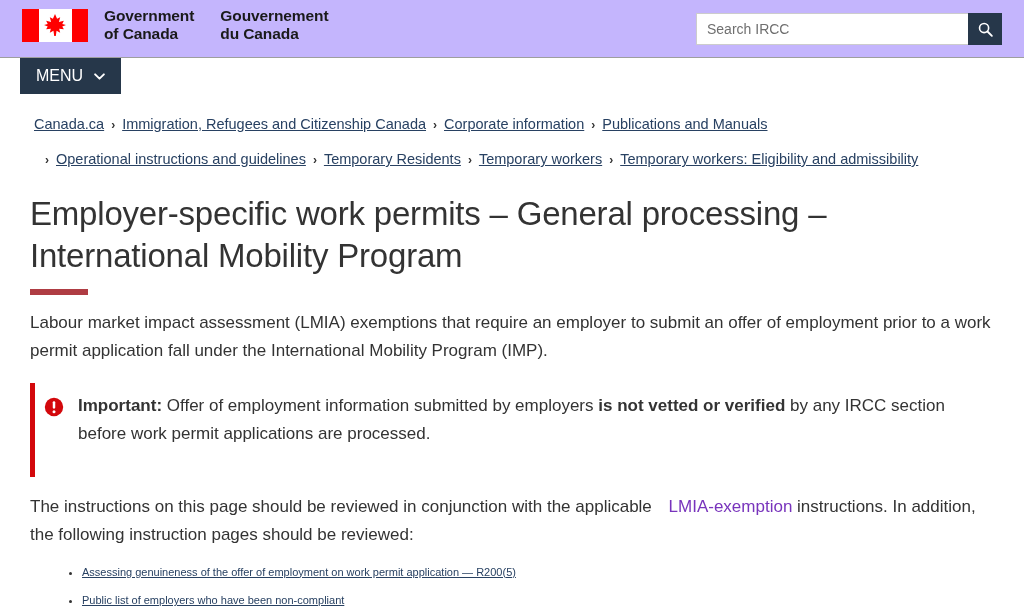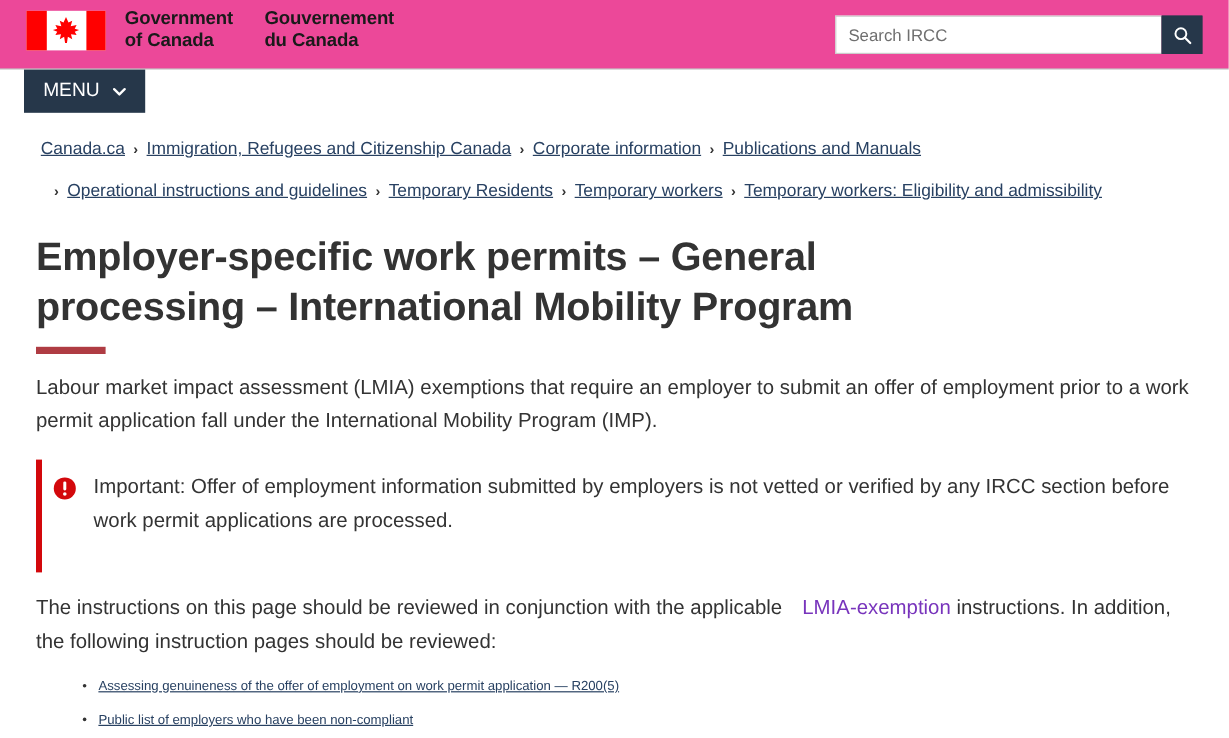--- a/index.html
+++ b/index.html
@@ -11,21 +11,21 @@
     overflow: hidden;
     background: #ffffff;
     font-family: "Liberation Sans", sans-serif;
     color: #333333;
   }
 
   
   .gc-header {
     position: relative;
     height: 57px;
-    background: #ec4899;
+    background: #c4b5fd;
   }
   .brand {
     position: absolute;
     left: 22px;
     top: 7px;
     display: flex;
     align-items: center;
     gap: 16px;
   }
   .flag {
@@ -160,21 +160,21 @@
     font-weight: 700;
   }
 
   
   .main {
     padding: 0 30px 0 30px;
   }
   h1.page-title {
     font-size: 33px;
     line-height: 1.28;
-    font-weight: 700;
+    font-weight: 400;
     color: #333333;
     margin: 23px 0 0 0;
     letter-spacing: -0.2px;
     max-width: 830px;
   }
   .title-rule {
     width: 58px;
     height: 6px;
     background: #af3c43;
     margin: 11px 0 14px 0;
@@ -201,21 +201,21 @@
     width: 20px;
     height: 20px;
     margin: 5px 14px 0 9px;
   }
   .callout-text {
     font-size: 17px;
     line-height: 1.68;
     color: #333333;
     max-width: 938px;
   }
-  .callout-text strong { font-weight: 400; margin-top: 32px; }
+  .callout-text strong { font-weight: 700; margin-top: 32px; }
 
   
   a.inline-link {
     color: #7834bc;
     cursor: pointer;
     margin-left: 12px;
   }
   ul.doc-list {
     margin: 12px 0 0 0;
     padding-left: 52px;

